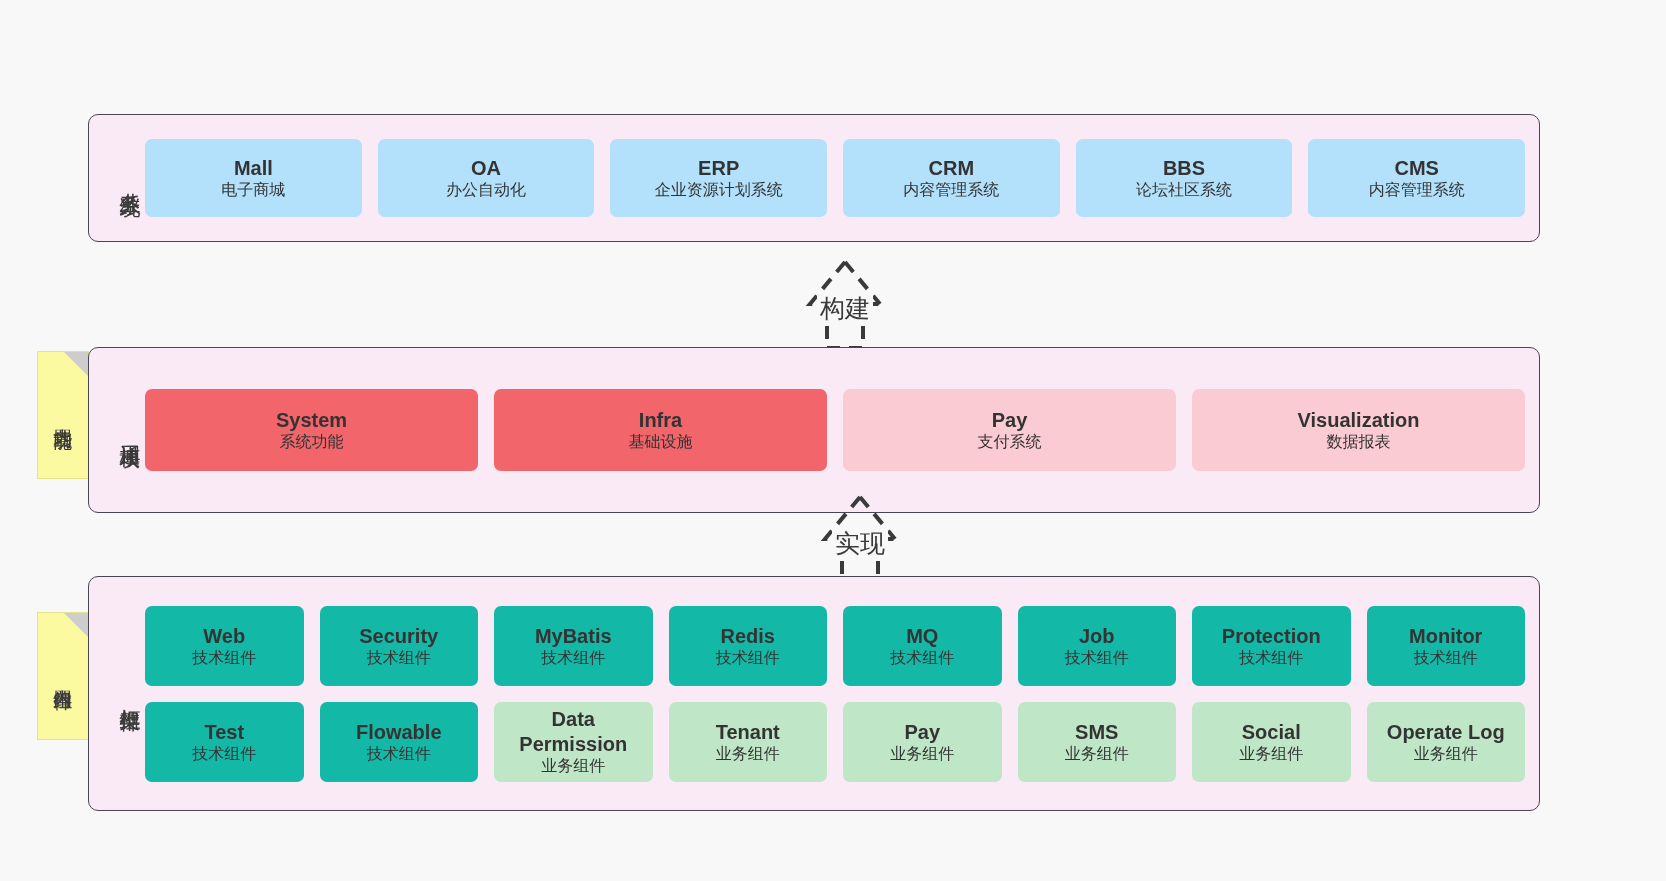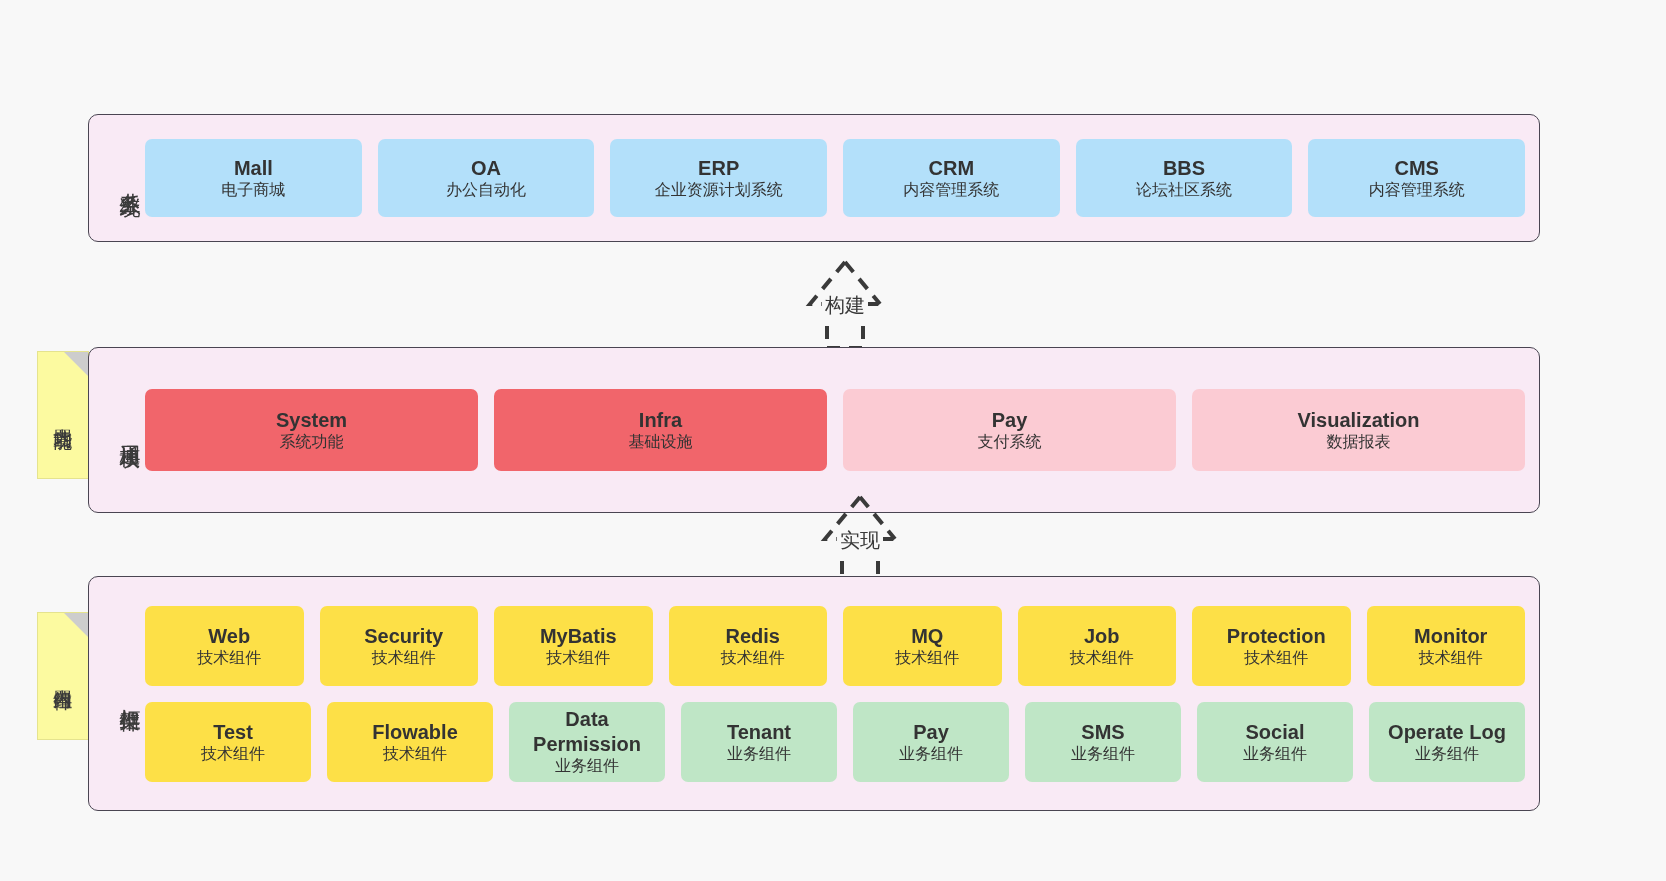--- a/index.html
+++ b/index.html
@@ -88,21 +88,21 @@
   .box .t1 { font-size: 20px; font-weight: bold; }
   .box .t2 { font-size: 16px; }
 
   .row-top .box { height: 78px; }
   .row-mid .box { height: 82px; }
   .row-bot .box { height: 80px; }
 
   .box.blue  { background: #b3e0fa; }
   .box.red   { background: #f1656b; }
   .box.pink  { background: #fbcbd3; }
-  .box.green { background: #fde047; padding-left: 16px; }
+  .box.green { background: #14b8a6; }
   .box.lgreen{ background: #bfe6c6; }
 
   
   .note {
     position: absolute;
     background: #fcfaa0;
     border: 1px solid #e5e38e;
     box-sizing: border-box;
     display: flex;
     align-items: center;
@@ -128,21 +128,21 @@
     border-top: 24px solid #cdcdcd;
   }
 
   
   .arrow {
     position: absolute;
   }
   .arrow svg { display: block; overflow: visible; }
   .arrow .alabel {
     position: absolute;
-    font-size: 20px;
+    font-size: 25px;
     color: #3a3a3a;
     background: #f8f8f8;
     padding: 0 3px;
     white-space: nowrap;
     left: 50%;
     transform: translateX(-50%);
   }
 </style>
 </head>
 <body>

